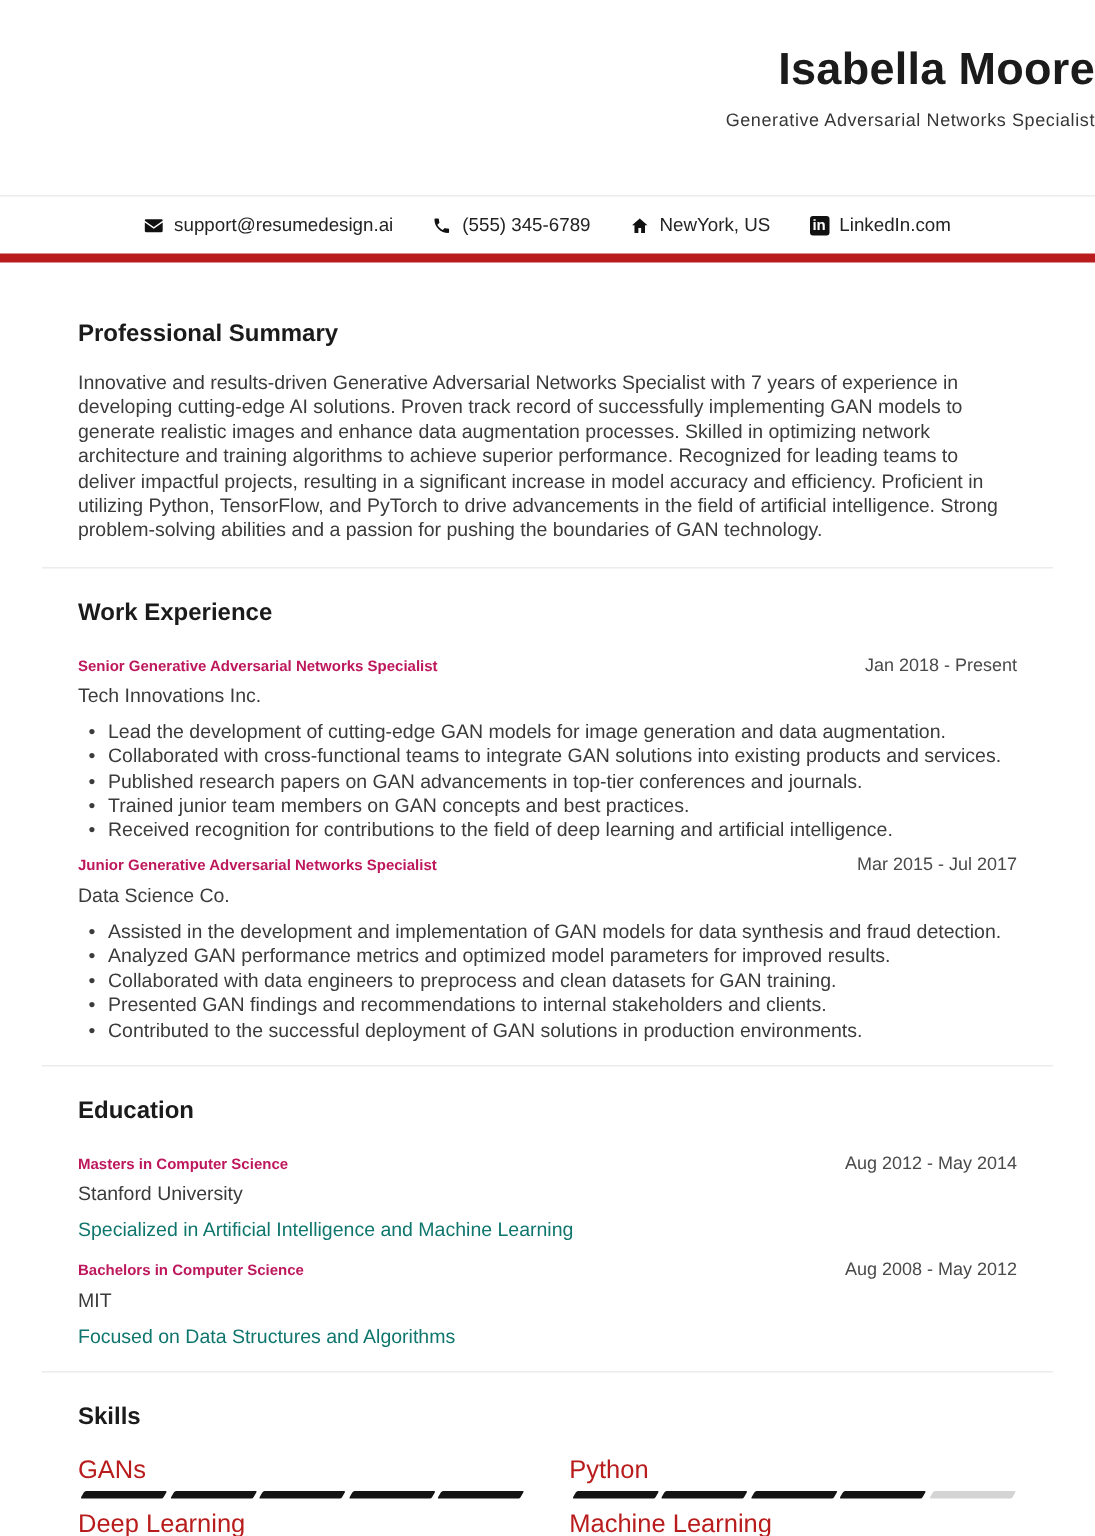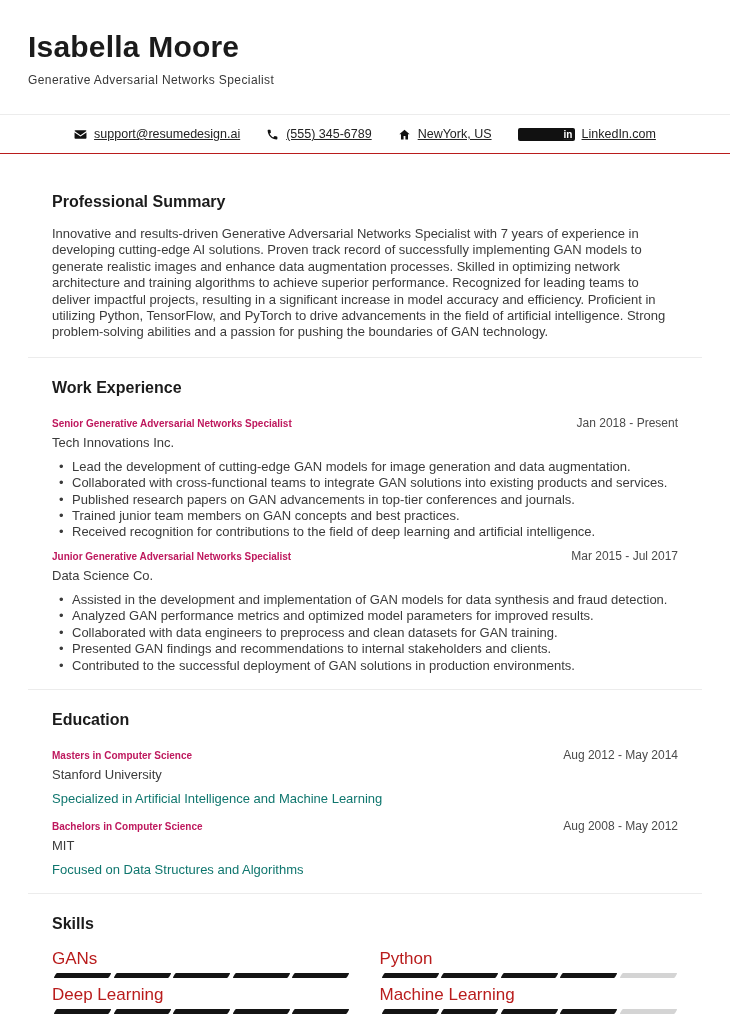--- a/index.html
+++ b/index.html
@@ -6,48 +6,47 @@
   body {
     width:730px; height:1024px;
     background:#ffffff;
     font-family:"Liberation Sans", sans-serif;
     color:#3b3b3b;
     overflow:hidden;
     position:relative;
   }
 
   
-  .header { text-align:left; padding-top:30px;padding-left:28px; }
+  .header { text-align:right; padding-top:30px;padding-left:28px; }
   .name {
     font-size:30px; font-weight:700; color:#1b1b1b;
     line-height:34px; letter-spacing:.2px; margin:0;
   }
   .subtitle {
     font-size:12px; color:#373737; margin-top:6px;
     line-height:20px; letter-spacing:.4px;
   }
 
   
   .contact-bar {
-    margin-top:24px;
+    margin-top:40px;
     border-top:1px solid #ececec;
-    border-bottom:1px solid #b91c1c;
+    border-bottom:6px solid #b91c1c;
     padding:12px 0;
     display:flex; justify-content:center; align-items:center;
     gap:26px;
-    font-size:12.5px; color:#232323;text-decoration:underline;
+    font-size:12.5px; color:#232323;
   }
   .contact-item { display:flex; align-items:center; gap:7px; }
   .contact-item svg { width:13px; height:13px; fill:#111; display:block; }
   .linkedin-badge {
     width:13px; height:13px; background:#111; color:#fff;
     border-radius:2px; font-size:10px; font-weight:700;
     display:flex; align-items:center; justify-content:center;
     font-family:"Liberation Sans", sans-serif;
-    padding-left:44px;
   }
 
   
   main { padding:0 52px; }
   .section-heading {
     font-size:16px; font-weight:700; color:#1b1b1b;
     line-height:19px; margin:0;
   }
   .mt-section { margin-top:38px; }
   .mt-after-divider { margin-top:20px; }

